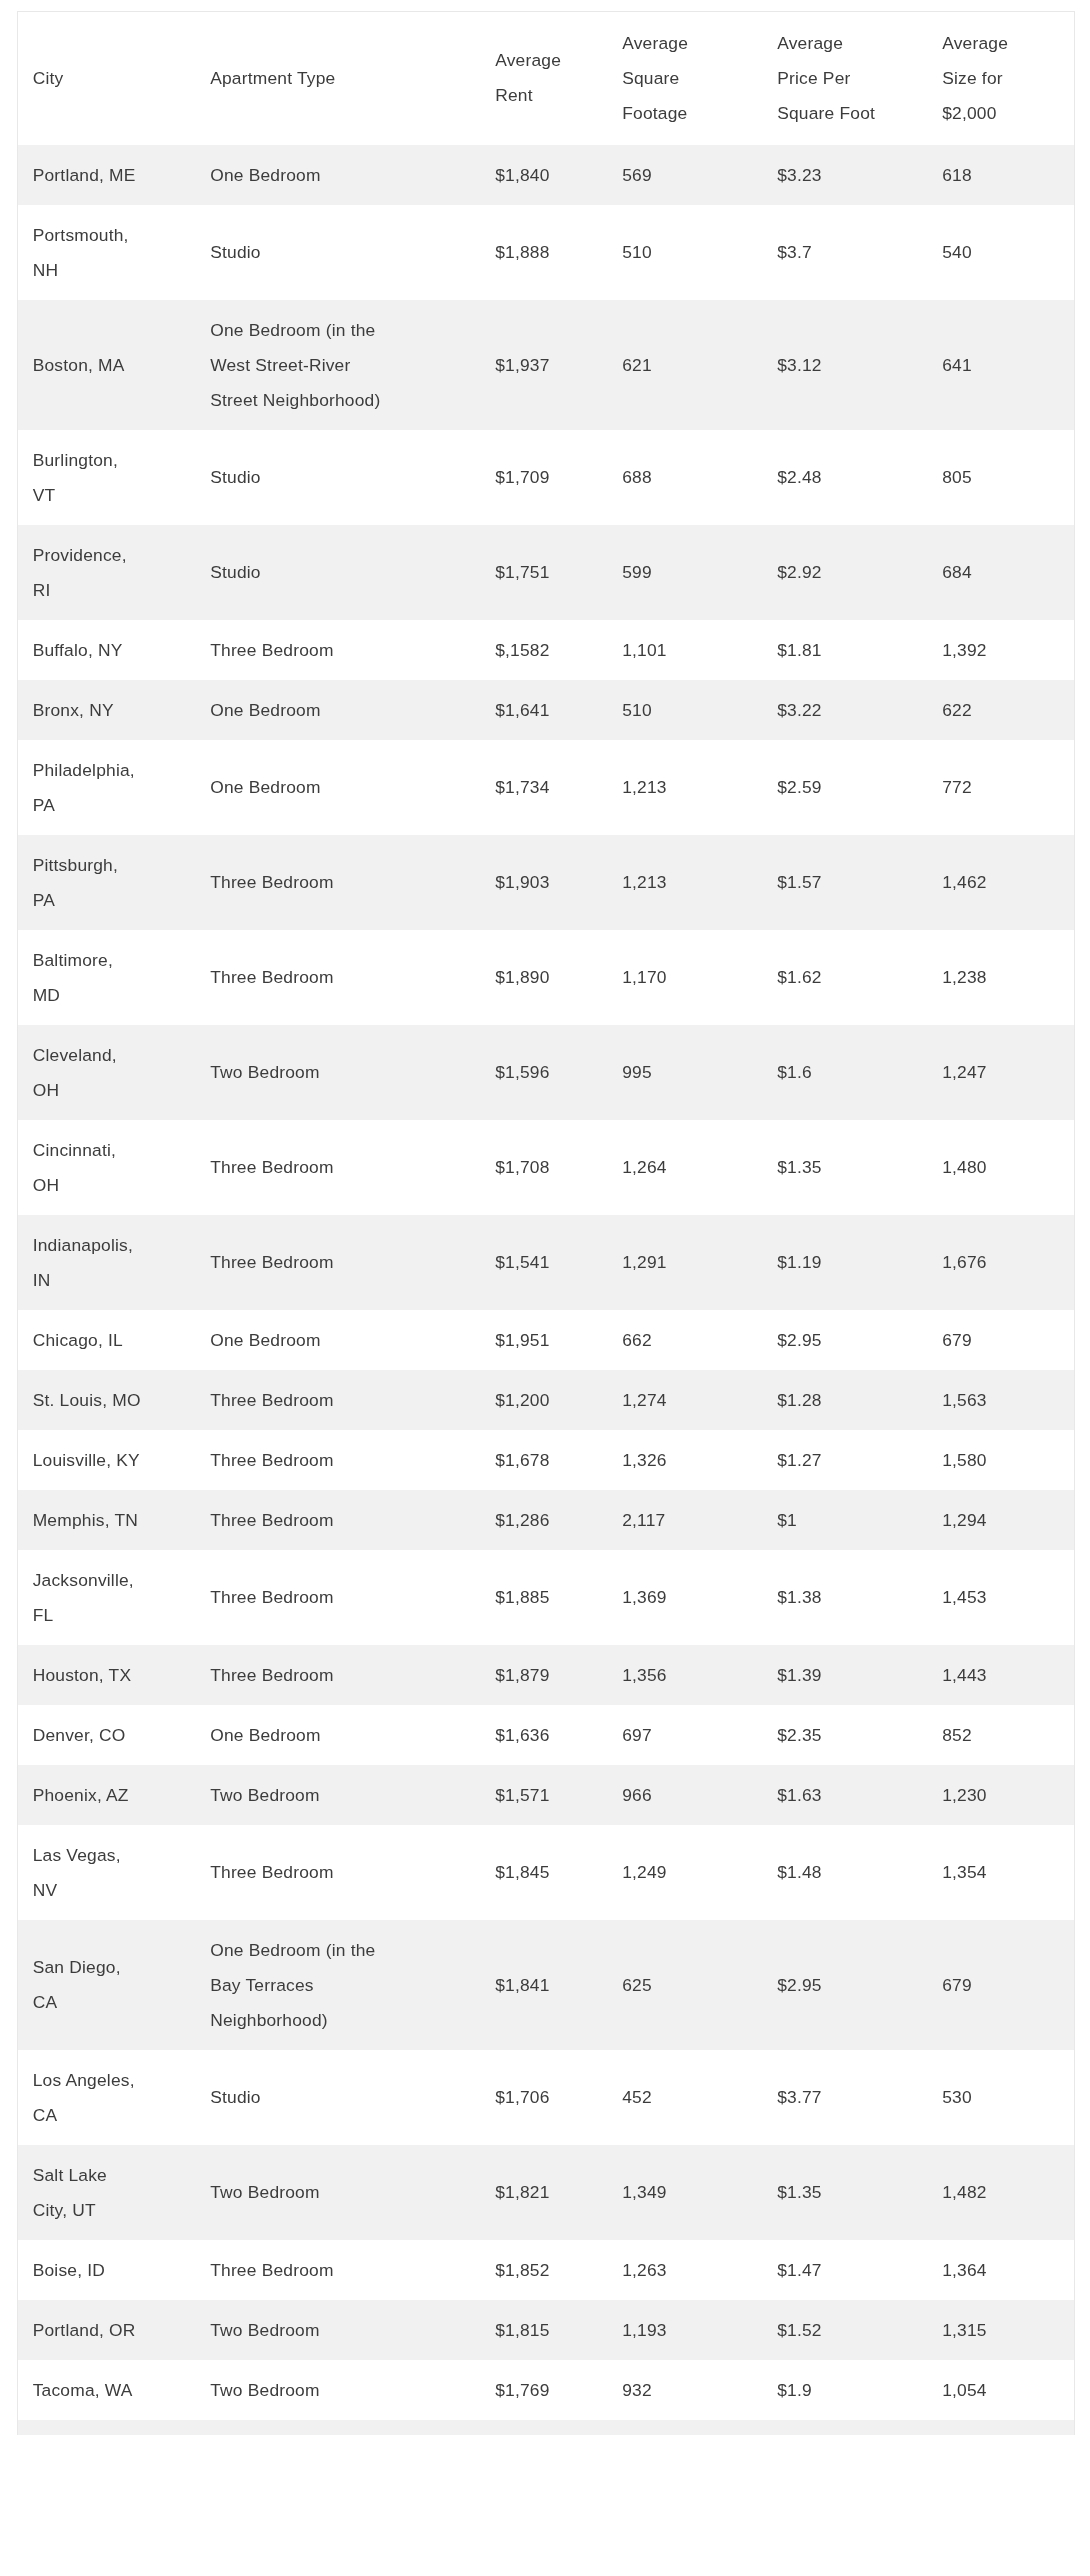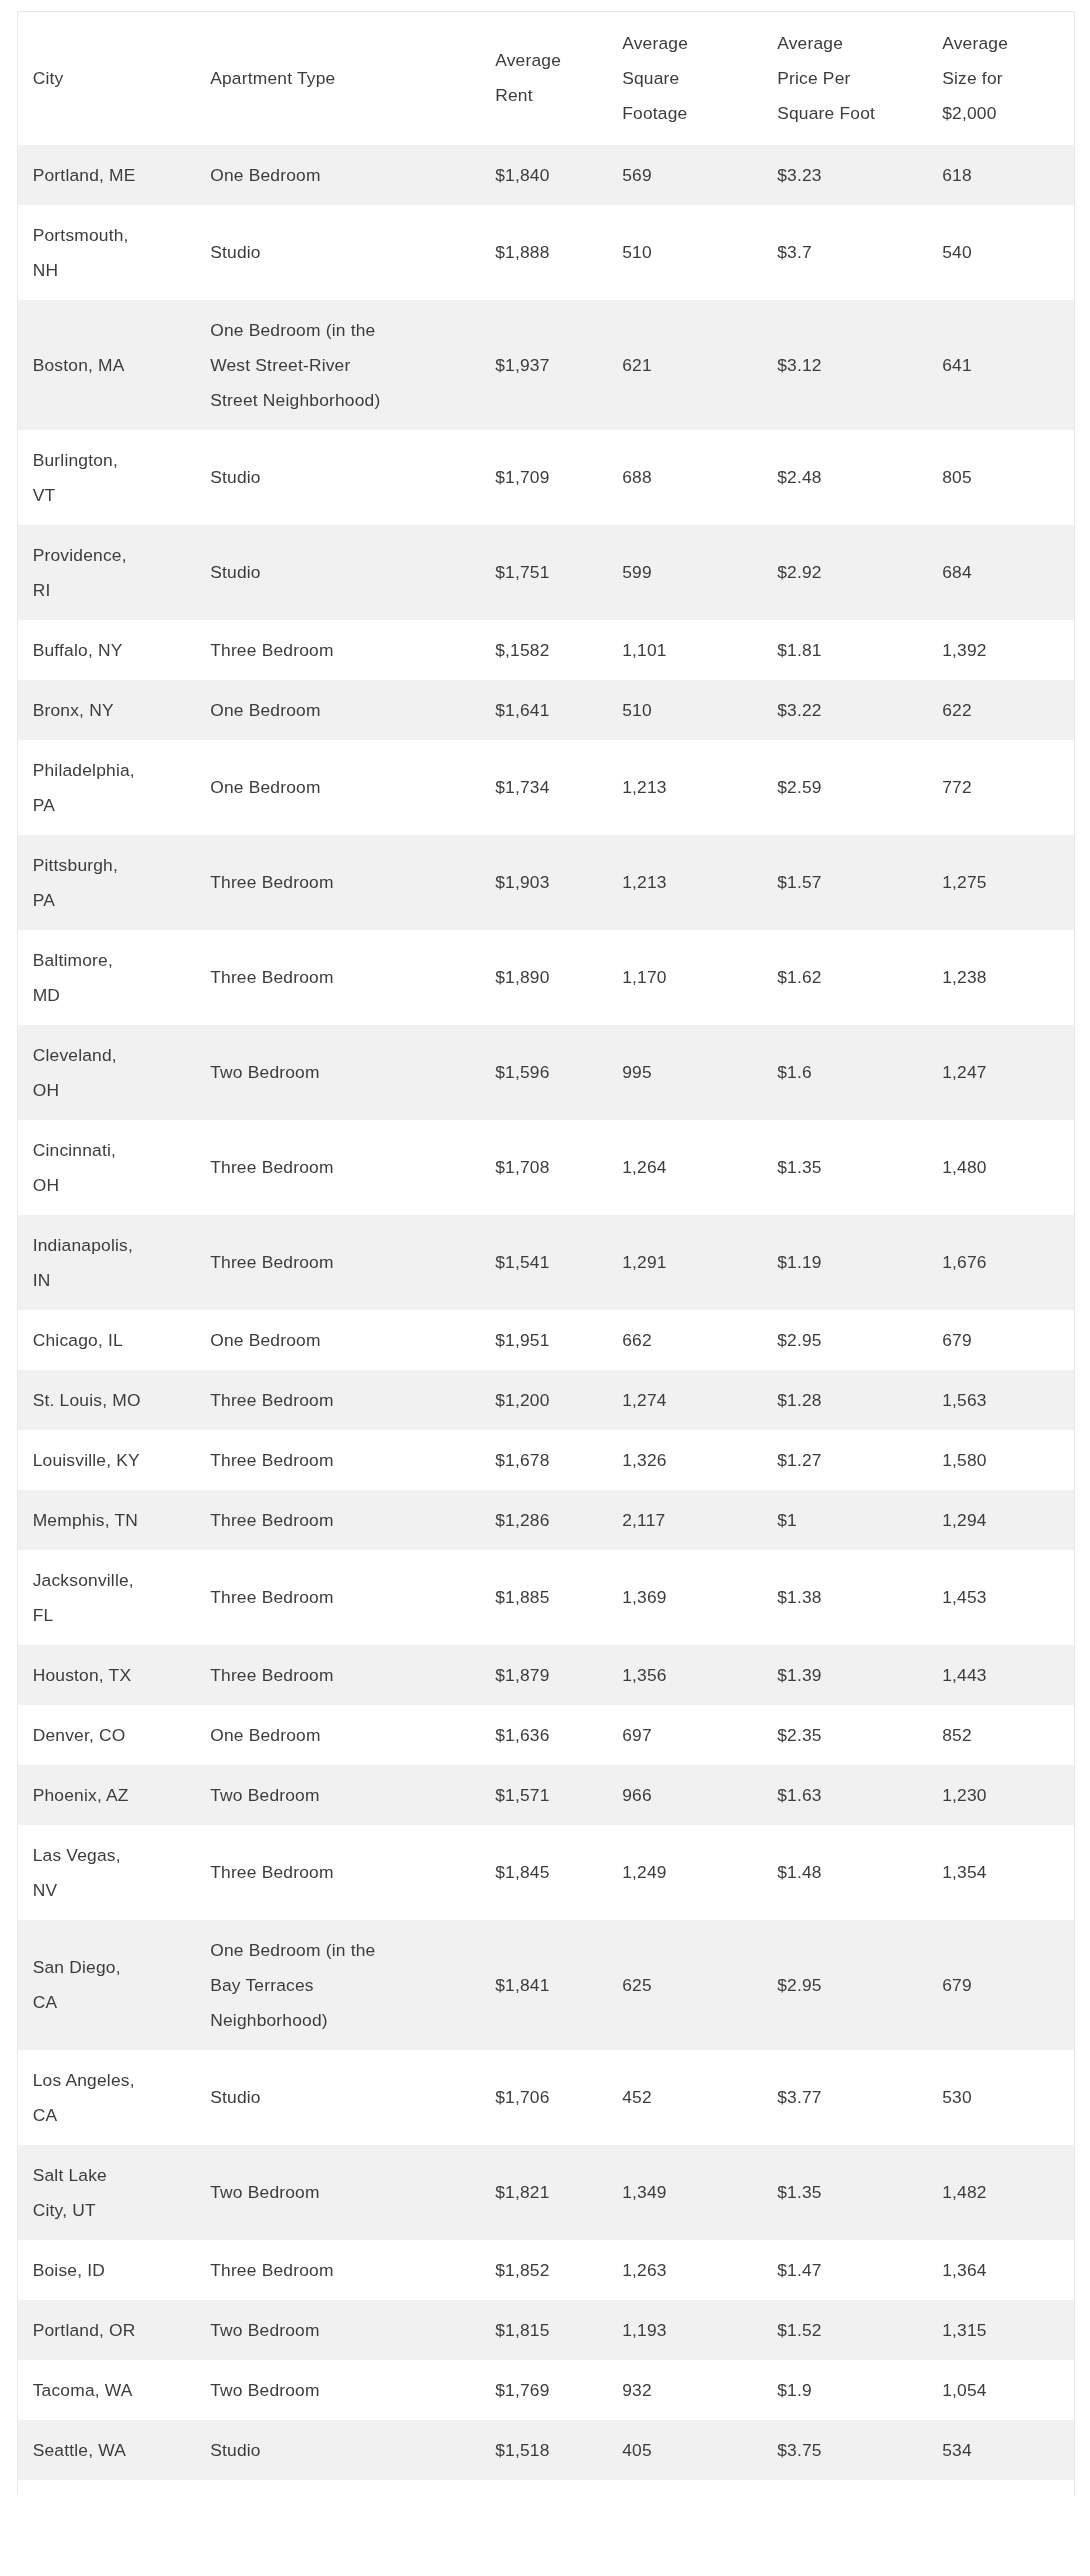--- a/index.html
+++ b/index.html
@@ -150,21 +150,21 @@
           <td>$2.59</td>
           <td>772</td>
         </tr>
         <tr>
           <td>Pittsburgh,
 PA</td>
           <td>Three Bedroom</td>
           <td>$1,903</td>
           <td>1,213</td>
           <td>$1.57</td>
-          <td>1,275</td>
+          <td>1,462</td>
         </tr>
         <tr>
           <td>Baltimore,
 MD</td>
           <td>Three Bedroom</td>
           <td>$1,890</td>
           <td>1,170</td>
           <td>$1.62</td>
           <td>1,238</td>
         </tr>
@@ -315,27 +315,19 @@
           <td>1,315</td>
         </tr>
         <tr>
           <td>Tacoma, WA</td>
           <td>Two Bedroom</td>
           <td>$1,769</td>
           <td>932</td>
           <td>$1.9</td>
           <td>1,054</td>
         </tr>
-        <tr>
-          <td>Seattle, WA</td>
-          <td>Studio</td>
-          <td>$1,518</td>
-          <td>405</td>
-          <td>$3.75</td>
-          <td>534</td>
-        </tr>
         <tr class="peek">
           <td colspan="6"></td>
         </tr>
       </tbody>
   </table>
 </div>
 
 
 </body></html>

